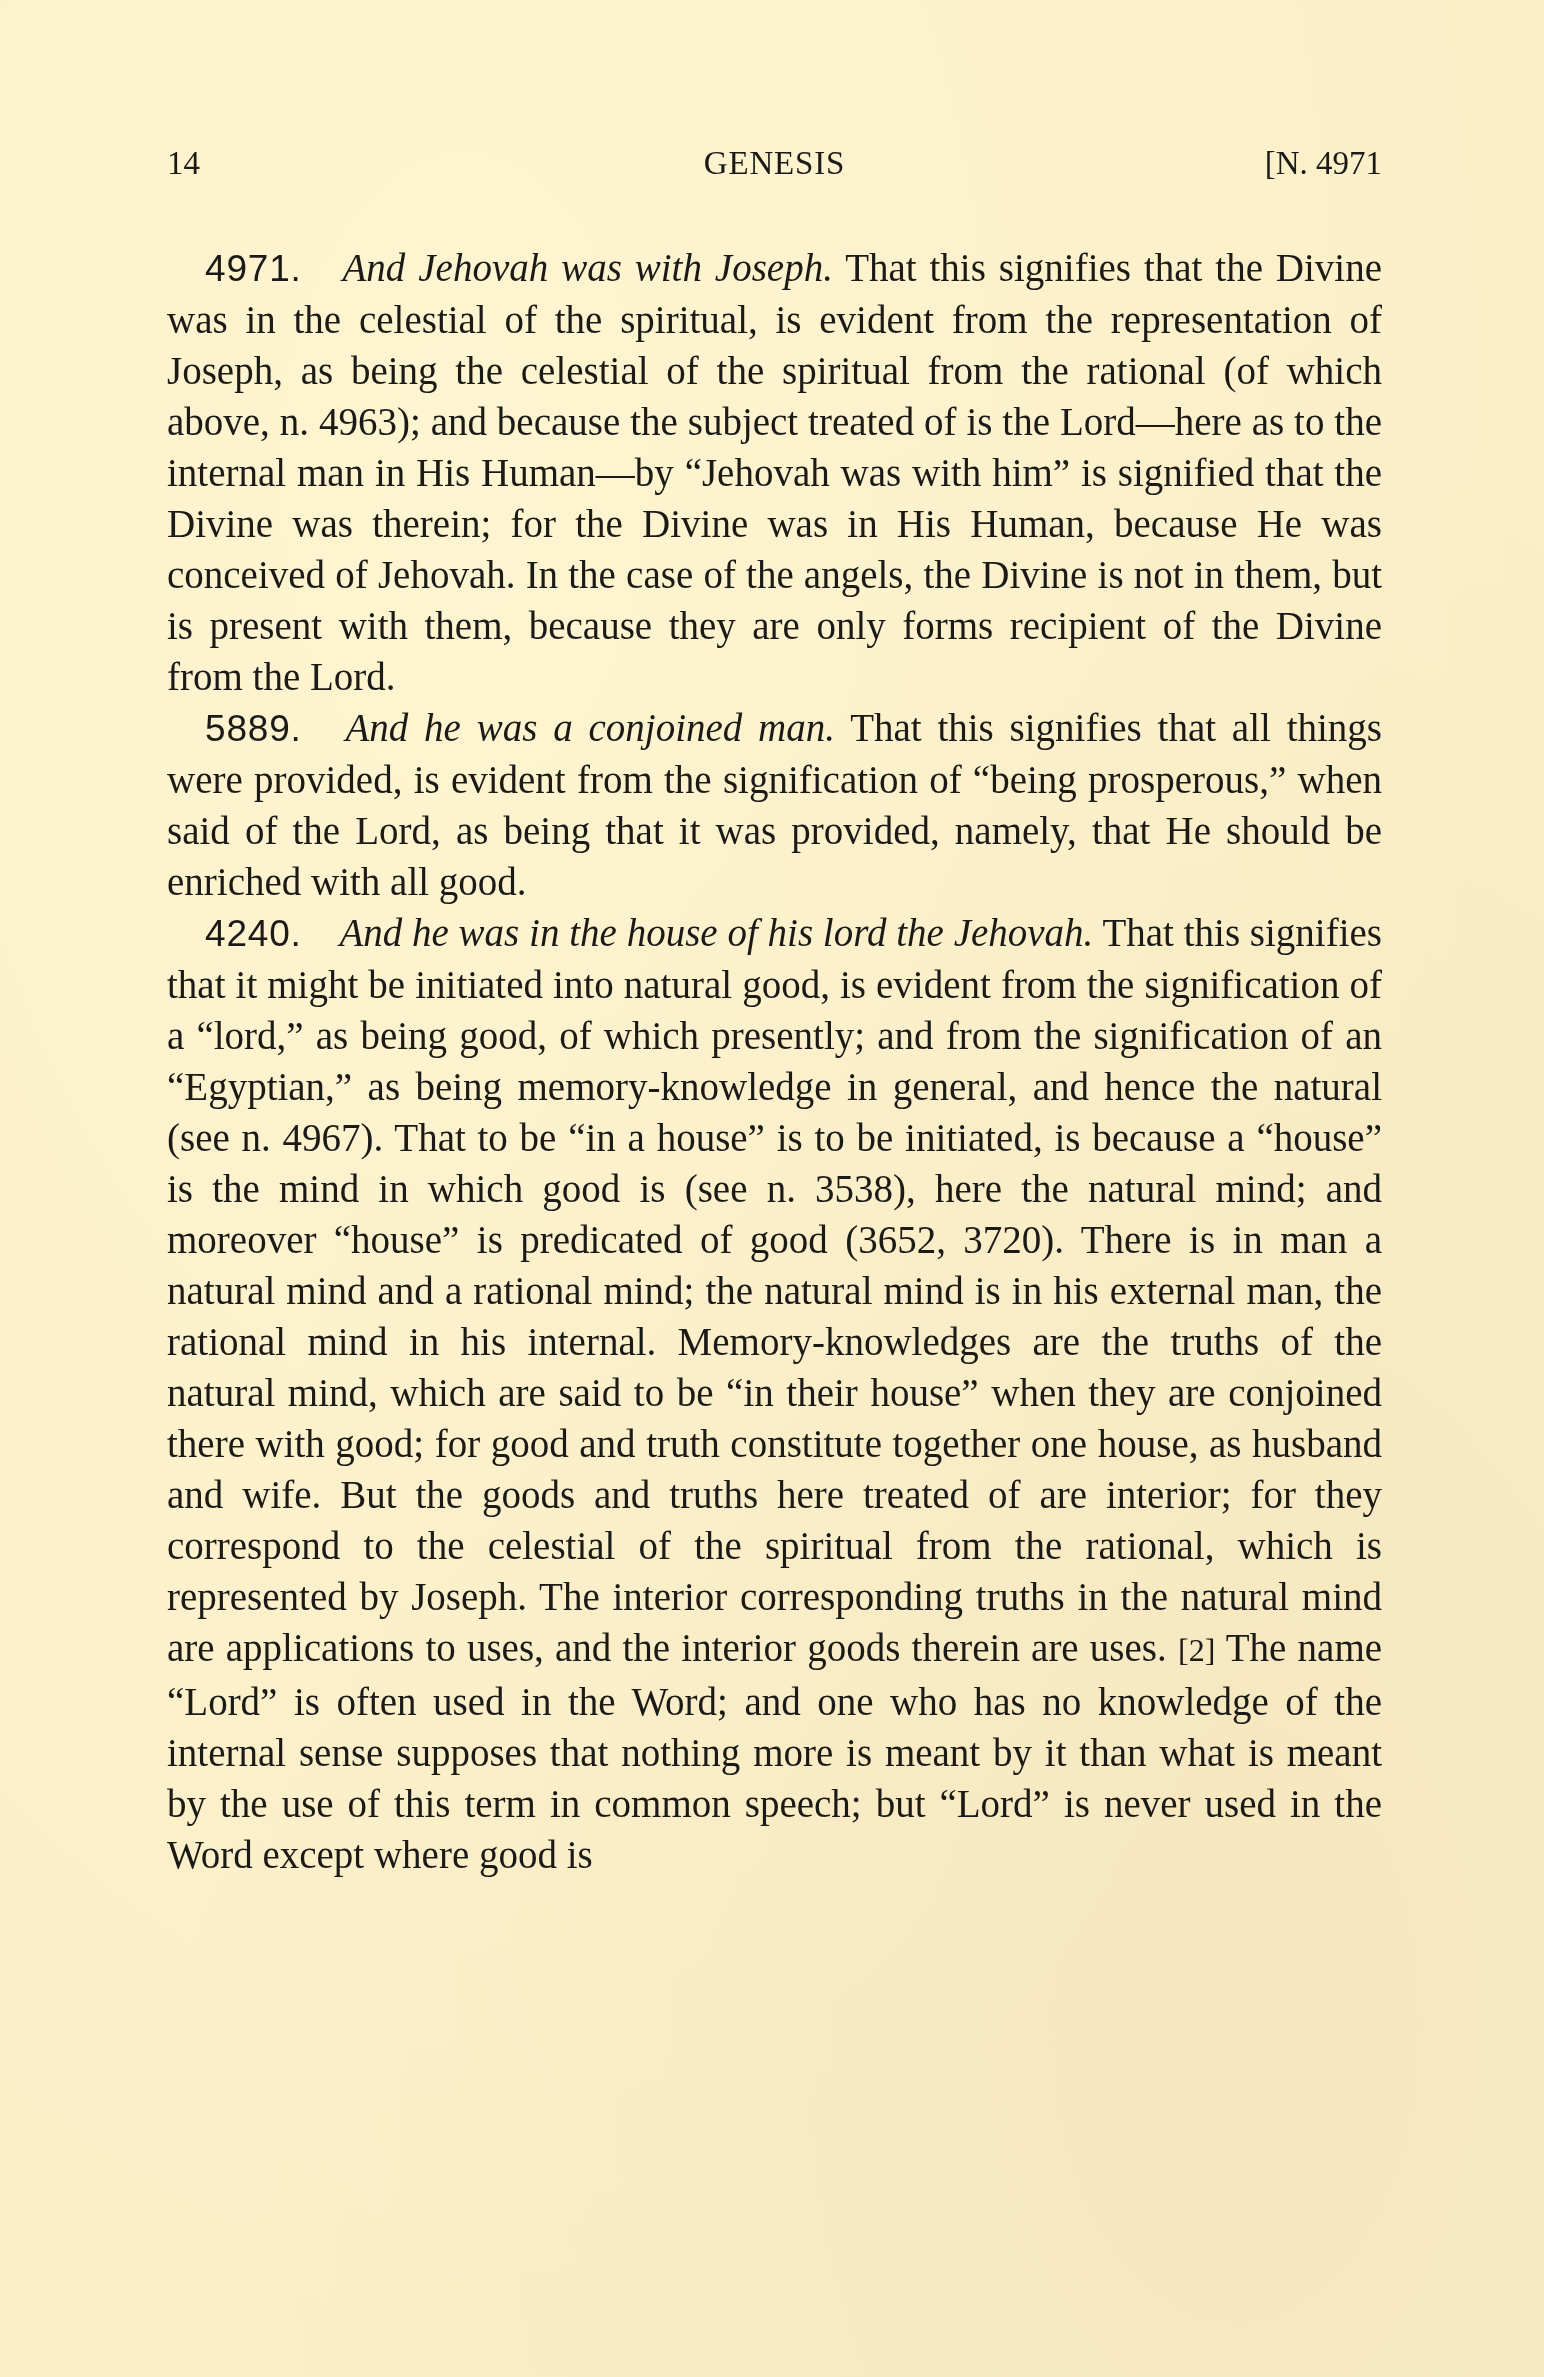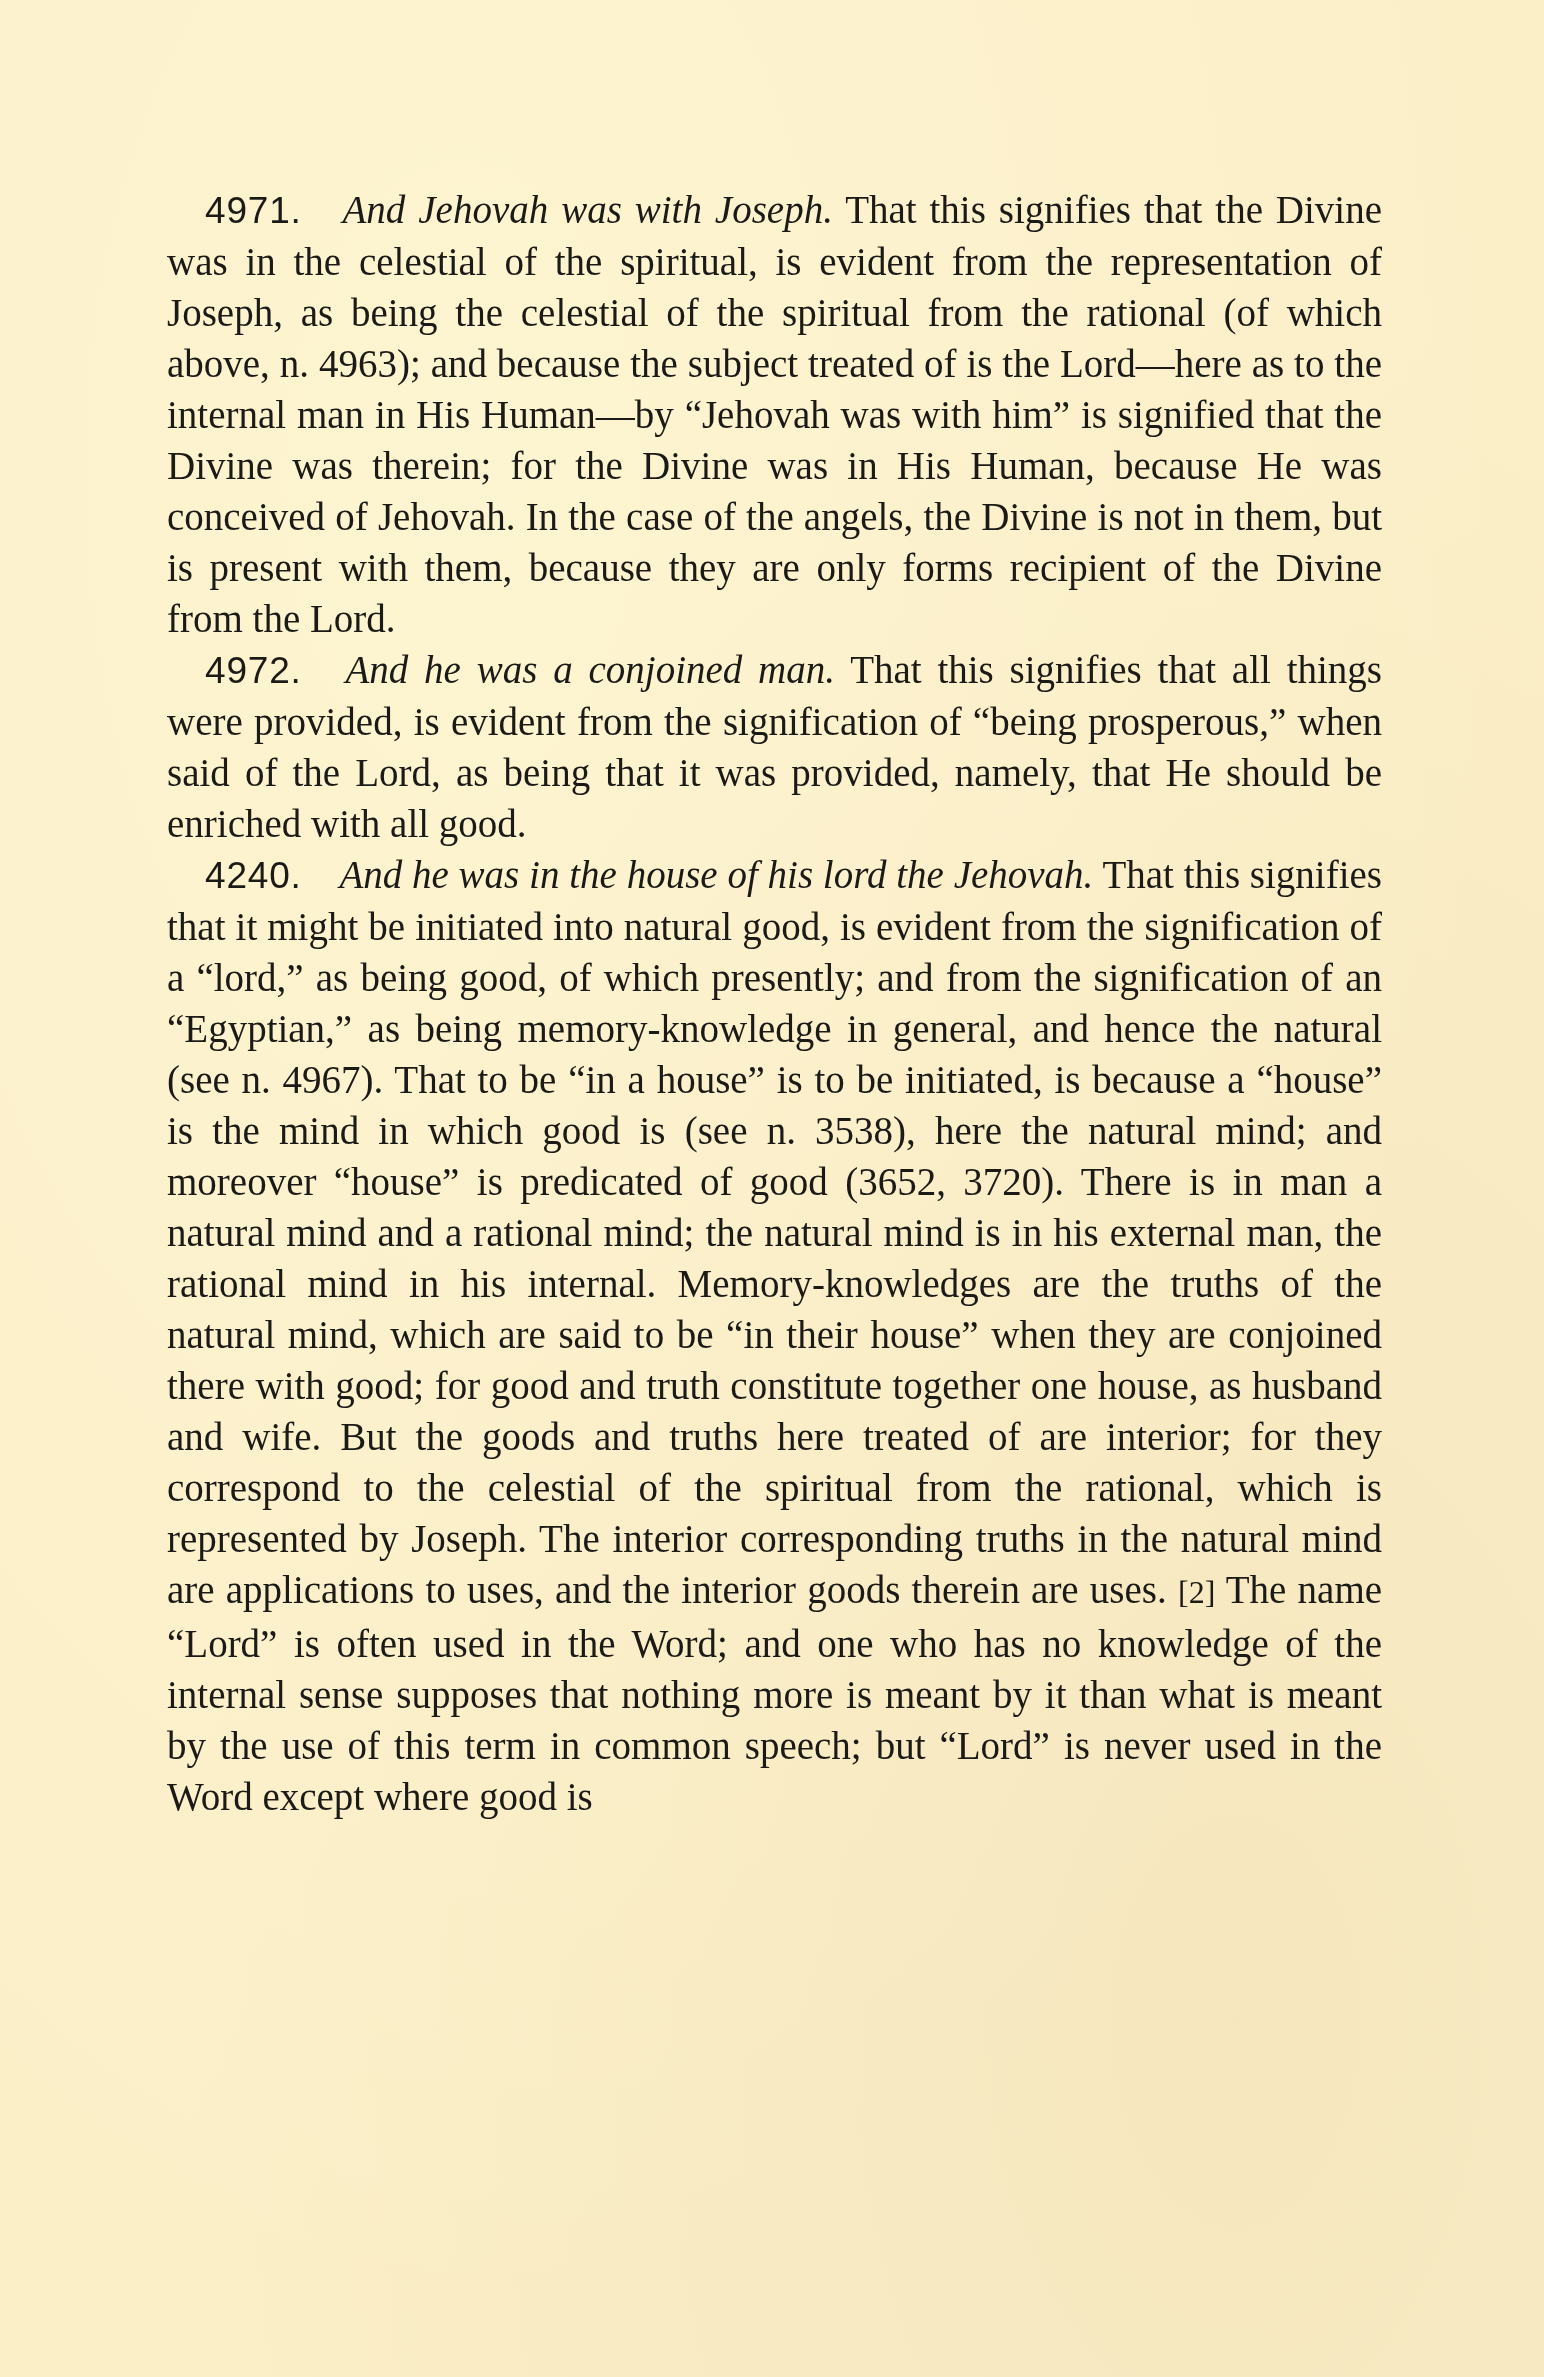--- a/index.html
+++ b/index.html
@@ -67,29 +67,34 @@
       margin-left: 28px;
     }
     .marker {
       font-size: 32px;
     }
   </style>
 </head>
 <body>
 
 <div class="page">
+  <div class="running-head">
+    <span class="pg">14</span>
+    <span class="title">GENESIS</span>
+    <span class="ref">[N. 4971</span>
+  </div>
 
   <div class="body-text">
     <p class="para">
       <span class="num">4971.</span>
       <span class="lemma">And Jehovah was with Joseph.</span>
       <span>That this signifies that the Divine was in the celestial of the spiritual, is evident from the representation of Joseph, as being the celestial of the spiritual from the rational (of which above, n. 4963); and because the subject treated of is the Lord—here as to the internal man in His Human—by “Jehovah was with him” is signified that the Divine was therein; for the Divine was in His Human, because He was conceived of Jehovah. In the case of the angels, the Divine is not in them, but is present with them, because they are only forms recipient of the Divine from the Lord.</span>
     </p>
     <p class="para">
-      <span class="num">4972.</span>
+      <span class="num">5889.</span>
       <span class="lemma">And he was a conjoined man.</span>
       <span>That this signifies that all things were provided, is evident from the signification of “being prosperous,” when said of the Lord, as being that it was provided, namely, that He should be enriched with all good.</span>
     </p>
     <p class="para">
       <span class="num">4240.</span>
       <span class="lemma">And he was in the house of his lord the Jehovah.</span>
       <span>That this signifies that it might be initiated into natural good, is evident from the signification of a “lord,” as being good, of which presently; and from the signification of an “Egyptian,” as being memory-knowledge in general, and hence the nat­ural (see n. 4967). That to be “in a house” is to be initiated, is because a “house” is the mind in which good is (see n. 3538), here the natural mind; and moreover “house” is predi­cated of good (3652, 3720). There is in man a natural mind and a rational mind; the natural mind is in his external man, the rational mind in his internal. Memory-knowledges are the truths of the natural mind, which are said to be “in their house” when they are conjoined there with good; for good and truth constitute together one house, as husband and wife. But the goods and truths here treated of are interior; for they correspond to the celestial of the spiritual from the rational, which is represented by Joseph. The interior corresponding truths in the natural mind are applications to uses, and the interior goods therein are uses.</span>
       <span class="marker">[2]</span>
       <span>The name “Lord” is often used in the Word; and one who has no knowledge of the internal sense supposes that nothing more is meant by it than what is meant by the use of this term in common speech; but “Lord” is never used in the Word except where good is</span>
     </p>

